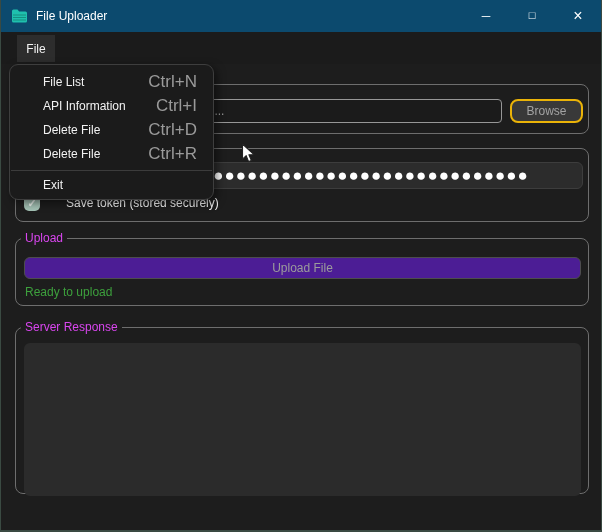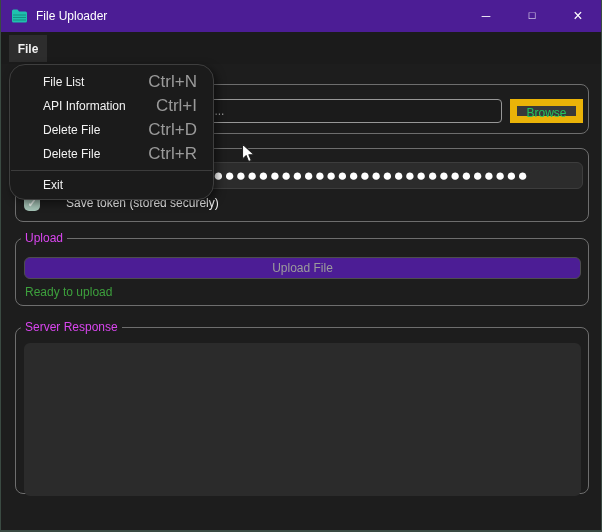--- a/index.html
+++ b/index.html
@@ -4,50 +4,50 @@
 <style>
   * { margin:0; padding:0; box-sizing:border-box; }
   html,body { width:602px; height:532px; background:#101210; overflow:hidden;
               font-family:"Liberation Sans", sans-serif; }
   .window { position:relative; width:602px; height:532px; background:#1d1d1d;
             border-left:1px solid #3a4a42; border-right:1px solid #3a4a42;
             border-bottom:2px solid #3a4a42; }
 
   
   .titlebar { position:absolute; left:0; top:0; width:100%; height:32px;
-              background:#4c1d95; display:flex; align-items:center; }
+              background:#0c4a6e; display:flex; align-items:center; }
   .app-icon { margin-left:10px; width:17px; height:14px; display:inline-block; }
   .win-title { color:#ffffff; font-size:12px; margin-left:8px; }
   .win-controls { position:absolute; right:0; top:0; height:32px; display:flex; }
   .win-btn { width:46px; height:32px; display:flex; align-items:center; justify-content:center;
              color:#ffffff; cursor:default; }
   .win-btn.min { font-size:12px; }
   .win-btn.max { font-size:11px; padding-bottom:2px; }
   .win-btn.close { font-size:16px; }
 
   
   .menubar { position:absolute; left:0; top:32px; width:100%; height:32px; background:#1b1b1b; }
-  .menubar-item { position:absolute; left:8px; top:3px; width:38px; height:27px;
+  .menubar-item { position:absolute; left:16px; top:3px; width:38px; height:27px;
                   background:#2d2d2d; border-radius:0; color:#f2f2f2; font-size:12px;
-                  display:flex; align-items:center; justify-content:center;font-weight:bold; }
+                  display:flex; align-items:center; justify-content:center; }
 
   
   .groupbox { position:absolute; border:1px solid #6e6e6e; border-radius:8px; }
   .legend { position:absolute; top:-8px; left:5px; padding:0 4px; background:#1d1d1d;
             color:#d946ef; font-size:12px; line-height:15px; }
 
   
   .gb-file { left:14px; top:84px; width:574px; height:50px; }
   .file-input { position:absolute; left:8px; top:14px; width:478px; height:24px;
                 background:#1b1b1b; border:1px solid #979797; border-radius:4px;
                 color:#c8c8c8; font-size:12px; padding:0 8px; outline:none;
                 font-family:"Liberation Sans", sans-serif; }
   .file-input::placeholder { color:#9b9b9b; }
-  .btn { background:#393939; border:7px solid #eab308; border-radius:0;
-         color:#22c55e; font-size:12px; font-family:"Liberation Sans", sans-serif; }
+  .btn { background:#393939; border:2px solid #eab308; border-radius:8px;
+         color:#a3a3a3; font-size:12px; font-family:"Liberation Sans", sans-serif; }
   .browse-btn { position:absolute; left:494px; top:14px; width:73px; height:24px; }
 
   
   .gb-token { left:14px; top:148px; width:574px; height:74px; }
   .token-field { position:absolute; left:8px; top:13px; width:559px; height:27px;
                  background:#2c2c2c; border:1px solid #3d3d3d; border-radius:6px;
                  overflow:hidden; }
   .token-dots { position:absolute; left:8px; top:0; height:27px; line-height:25px;
                 color:#ffffff; font-size:17px; letter-spacing:1px; white-space:nowrap; }
   .checkbox-row { position:absolute; left:8px; top:45px; height:18px; display:flex; align-items:center; }
@@ -65,21 +65,21 @@
 
   
   .gb-response { left:14px; top:327px; width:574px; height:167px; }
   .response-area { position:absolute; left:8px; top:15px; width:557px; height:153px;
                    background:#2b2b2b; border:none; border-radius:6px; resize:none;
                    color:#dcdcdc; font-size:12px; padding:6px 8px; outline:none;
                    font-family:"Liberation Sans", sans-serif; }
 
   
   .dropdown { position:absolute; left:8px; top:64px; width:205px; background:#1b1b1b;
-              border:1px solid #3e3e3e; border-radius:16px; padding:5px 0 5px 0;
+              border:1px solid #3e3e3e; border-radius:9px; padding:5px 0 5px 0;
               box-shadow:3px 3px 9px rgba(0,0,0,0.5); z-index:10; }
   .menu-item { height:24px; display:flex; align-items:center; justify-content:space-between;
                padding:0 16px 0 33px; }
   .menu-item .mi-label { color:#f2f2f2; font-size:12px; }
   .menu-item .mi-shortcut { color:#9a9a9a; font-size:17px; }
   .menu-sep { height:1px; background:#3c3c3c; margin:4px 1px; }
 
   
   .cursor { position:absolute; left:240px; top:143px; z-index:20; }
 </style>

